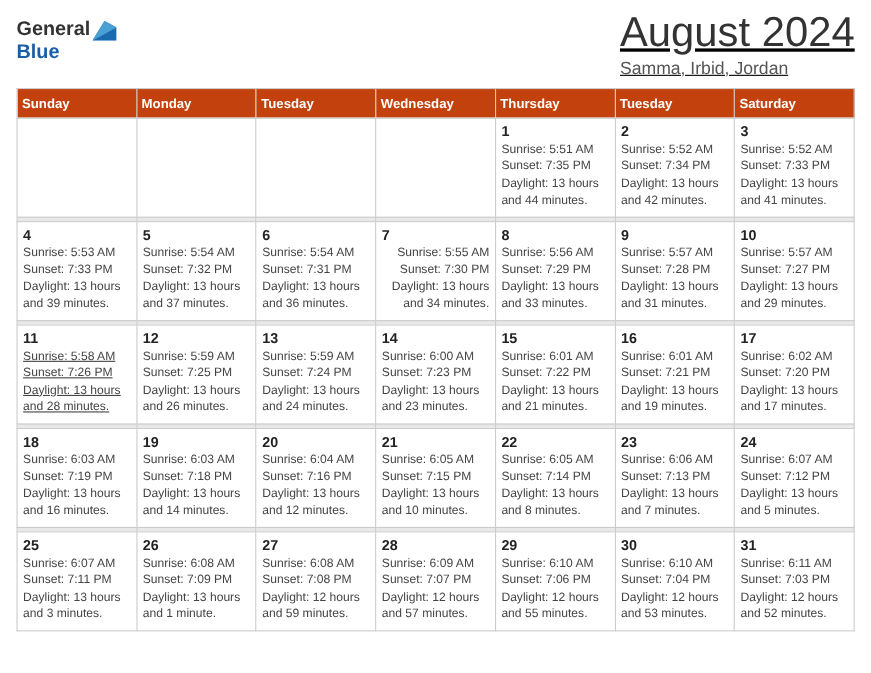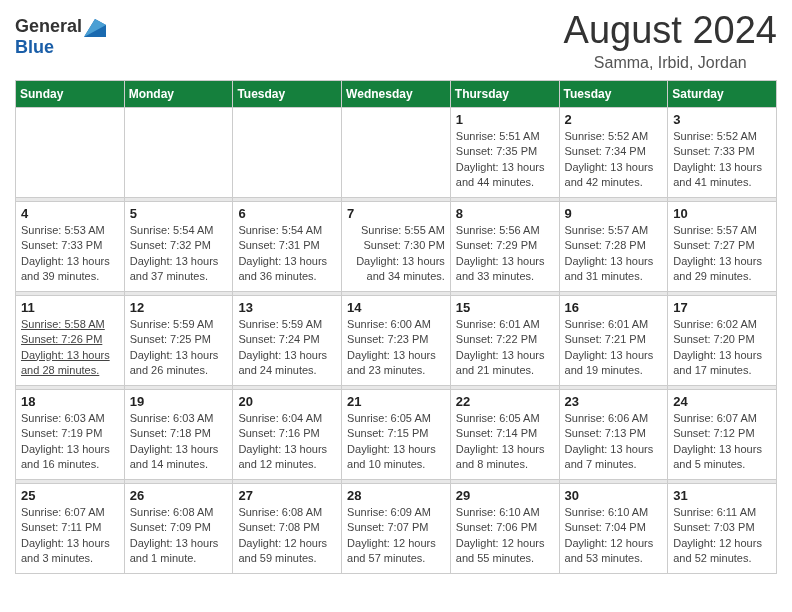--- a/index.html
+++ b/index.html
@@ -35,40 +35,41 @@
       font-size: 18px;
       font-weight: bold;
       color: #1a5ea8;
     }
     .logo-icon {
       width: 22px;
       height: 18px;
       margin-left: 2px;
     }
     .title-area {
-      text-align: center;
+      text-align: left;
+      text-decoration: underline;
     }
     .month-year {
       font-size: 38px;
       font-weight: 300;
       color: #333;
       line-height: 1.1;
     }
     .location {
       font-size: 16px;
       color: #555;
       margin-top: 2px;
     }
     .calendar-table {
       width: 100%;
       border-collapse: collapse;
       table-layout: fixed;
     }
     .calendar-table th {
-      background-color: #15803d;
+      background-color: #c2410c;
       color: #fff;
       font-size: 12px;
       font-weight: bold;
       padding: 6px 4px;
       text-align: left;
       border: 1px solid #ccc;
     }
     .calendar-table td {
       border: 1px solid #ccc;
       vertical-align: top;

